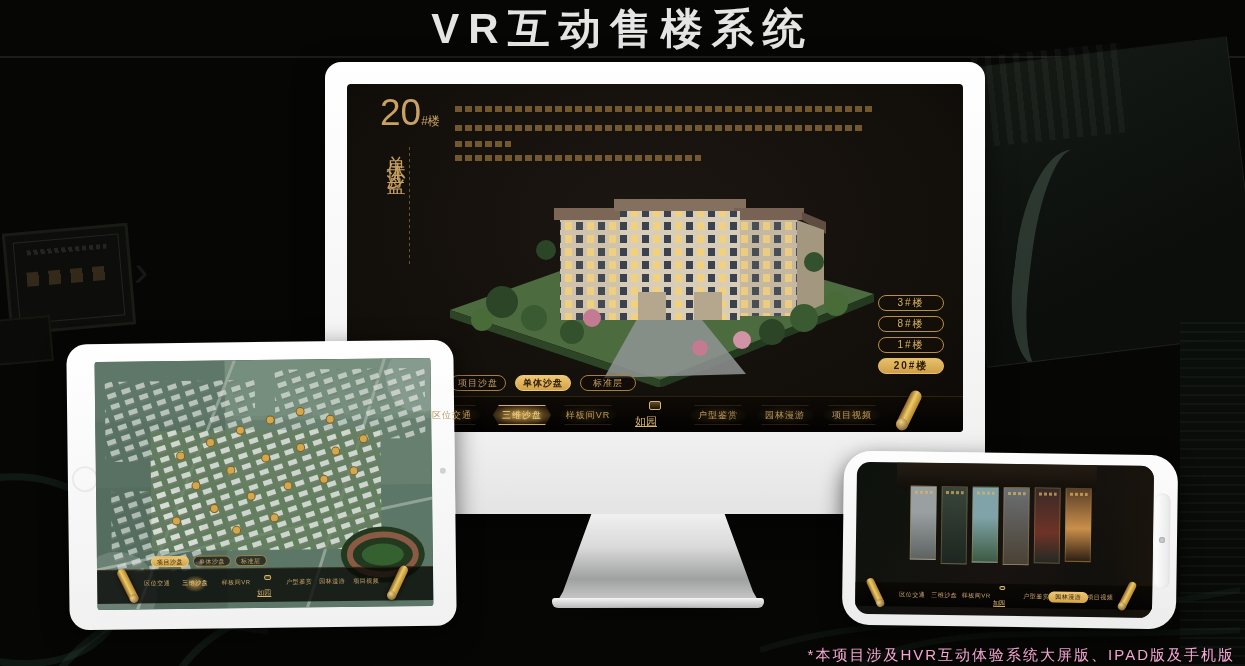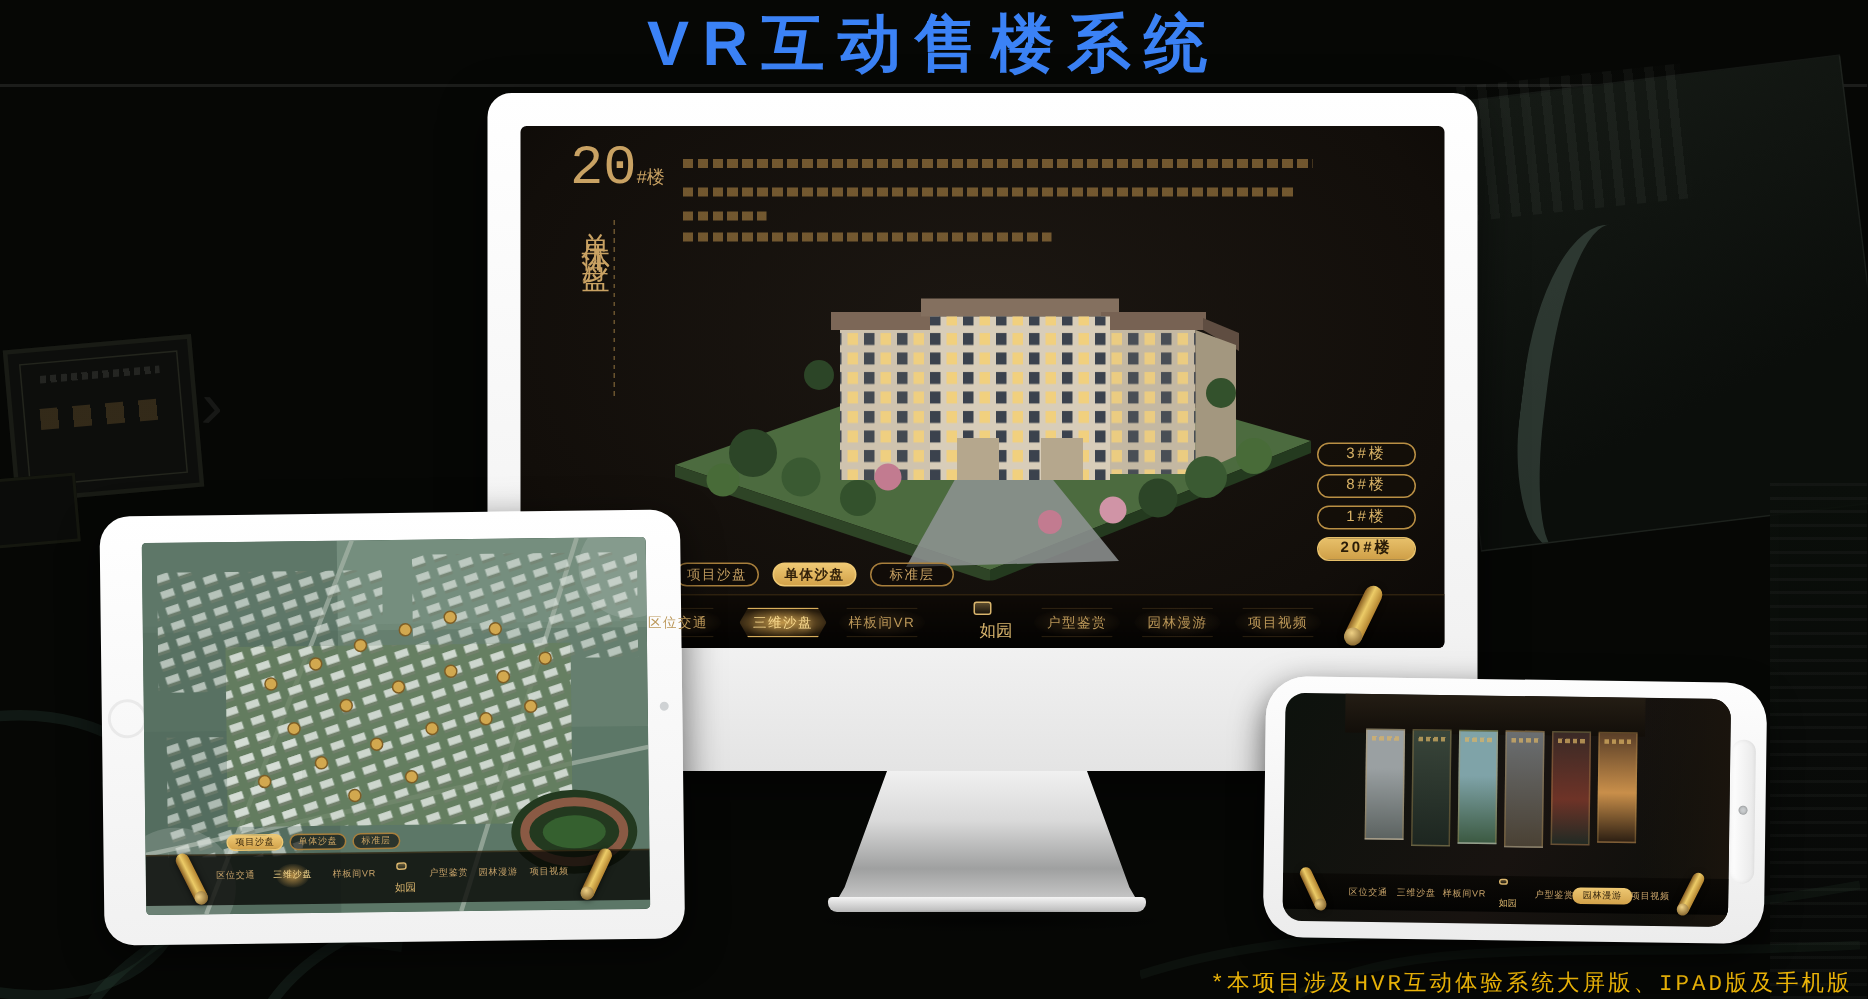--- a/index.html
+++ b/index.html
@@ -34,53 +34,53 @@
     background:repeating-linear-gradient(90deg, rgba(200,200,190,.12) 0 4px, transparent 4px 7px); }
   .bg-plaque2 { position:absolute; left:-18px; top:318px; width:70px; height:46px;
     transform:rotate(-5deg); background:#0b0c0a; border:2px solid #15170f; }
   .bg-chevron { position:absolute; left:134px; top:246px; font-size:44px; font-weight:100;
     color:rgba(255,255,255,.07); transform:rotate(3deg); }
   .bg-roads { position:absolute; left:0; top:420px; width:560px; height:246px; opacity:.8; }
   .bg-roads2 { position:absolute; left:760px; top:560px; width:480px; height:106px; opacity:.55; }
 
   
   .page-title { position:absolute; left:0; top:1px; width:100%; text-align:center;
-    font-size:42px; font-weight:700; letter-spacing:9px; color:#3b82f6; }
+    font-size:42px; font-weight:700; letter-spacing:9px; color:#e5e5e5; }
   .footnote { position:absolute; right:10px; bottom:1px;
-    font-size:15px; letter-spacing:2px; color:#eab308;font-family:Liberation Mono, monospace; }
+    font-size:15px; letter-spacing:2px; color:#f9a8d4; }
 
   
   .scroll-handle { position:absolute; border-radius:6px;
     background:linear-gradient(90deg,#8a5f22,#eccb67 45%,#b3832f);
     box-shadow:0 1px 4px rgba(0,0,0,.7); }
   .scroll-handle::after { content:""; position:absolute; bottom:-1px; left:0; right:0; height:0;
     padding-top:100%; border-radius:50%;
     background:radial-gradient(circle at 35% 35%, #eed084, #6b4a17); }
-  .logo-block { position:absolute; text-align:right; color:#d9b56d; line-height:1; }
+  .logo-block { position:absolute; text-align:left; color:#d9b56d; line-height:1;text-decoration:underline; }
   .logo-block .seal { display:block; margin:0 auto 2px; border:1px solid #d9b56d; border-radius:2px;
     background:linear-gradient(rgba(217,181,109,.4),rgba(217,181,109,.08)); }
 
   
   .monitor { position:absolute; left:325px; top:62px; width:660px; height:452px;
     background:linear-gradient(180deg,#ffffff,#f2f2f2 80%,#e4e4e4); border-radius:16px;
     box-shadow:0 10px 30px rgba(0,0,0,.55); }
   .monitor-screen { position:absolute; left:22px; top:22px; width:616px; height:348px;
     background:radial-gradient(ellipse at 50% 40%, #1c1712, #120e0a 75%, #0b0806);
     border-radius:4px; overflow:hidden; }
   .monitor-stand { position:absolute; left:232px; top:452px; width:202px; height:88px;
     background:linear-gradient(180deg,#f0f0f0,#d9d9d9 38%,#9fa0a0 74%,#cccccc);
     clip-path:polygon(17% 0, 83% 0, 97% 88%, 100% 100%, 0 100%, 3% 88%); }
   .monitor-base { position:absolute; left:227px; top:536px; width:212px; height:10px;
     border-radius:3px 3px 6px 6px; background:linear-gradient(180deg,#f4f4f4,#b9b9b9); }
   .monitor-shadow { position:absolute; left:205px; top:544px; width:260px; height:16px;
     background:radial-gradient(ellipse at center, rgba(0,0,0,.55), transparent 70%); }
 
   
   .unit-label { position:absolute; left:33px; top:8px; color:#c9a263; }
-  .unit-number { font-family:Liberation Mono, monospace; font-size:37px; }
+  .unit-number { font-family:Liberation Sans, sans-serif; font-size:37px; }
   .unit-suffix { font-size:12px; }
   .unit-subtitle { margin-top:6px; margin-left:4px; writing-mode:vertical-rl;
     font-family:"DejaVu Serif", serif; font-size:19px; letter-spacing:7px; height:130px; color:#c9a263; }
   .unit-rule { position:absolute; left:62px; top:62px; width:1px; height:118px;
     background:repeating-linear-gradient(0deg, rgba(190,150,80,.5) 0 3px, transparent 3px 6px); }
   .desc-line { position:absolute; height:6px;
     background:repeating-linear-gradient(90deg, rgba(190,145,75,.55) 0 7px, transparent 7px 10px); }
   .building-wrap { position:absolute; left:95px; top:58px; width:440px; height:245px; }
 
   .floor-btn { position:absolute; left:531px; width:66px; height:16px; border:1px solid #b98f44;

